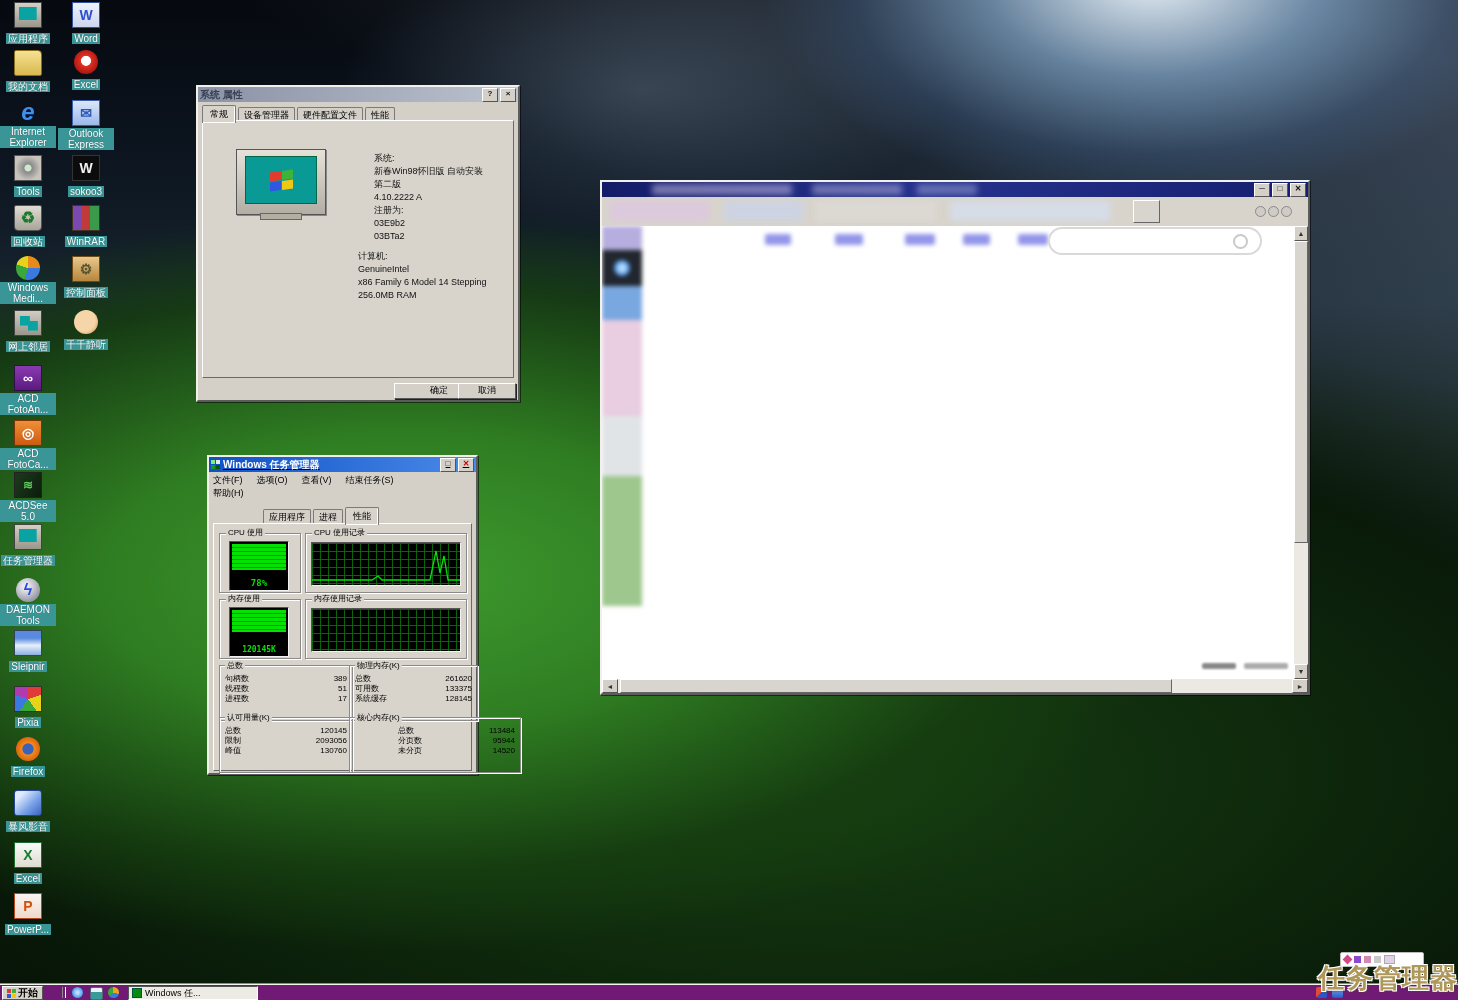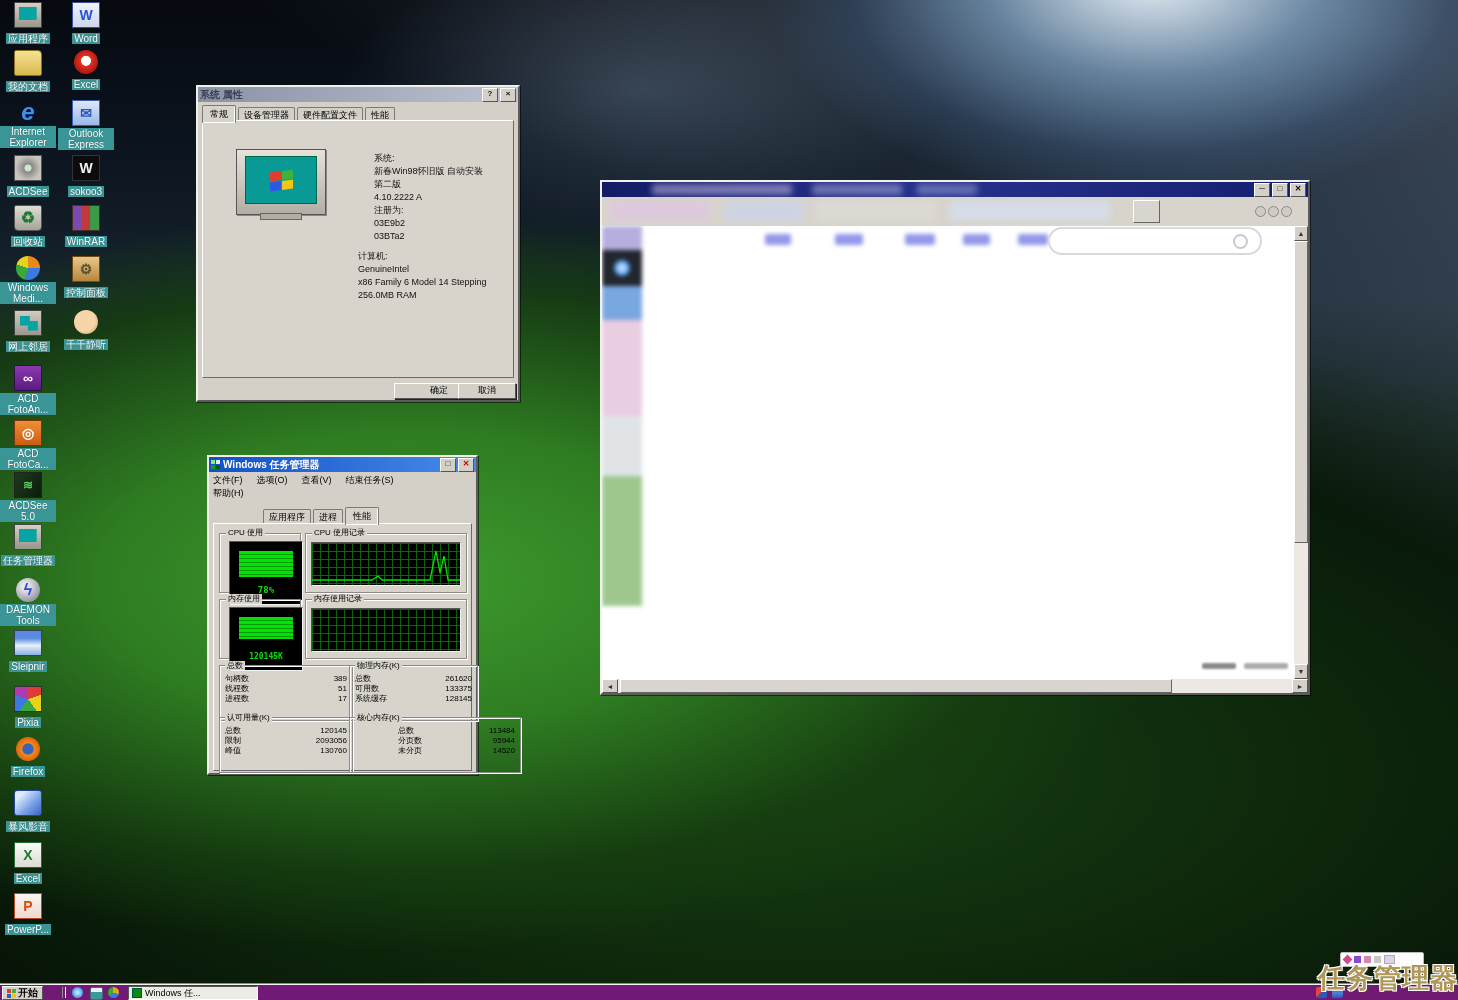--- a/index.html
+++ b/index.html
@@ -57,21 +57,21 @@
         font-size:8px;font-weight:bold;line-height:10px;text-align:center;color:#111;cursor:pointer;}
   .tbtn--red{color:#c00;}
   .tabs{display:flex;align-items:flex-end;gap:2px;}
   .tab{background:#d4d0c8;border:1px solid #7a7a7a;border-bottom:none;padding:1px 5px;font-size:9px;cursor:pointer;border-radius:2px 2px 0 0;}
   .tab--active{background:#d8d4cc;padding:2px 7px;position:relative;z-index:2;box-shadow:-1px -1px 0 #fff inset;}
   .page{position:absolute;background:#d8d4cc;border:1px solid;border-color:#fff #6a6a6a #6a6a6a #fff;}
   .btn{position:absolute;background:#d4d0c8;border:1px solid;border-color:#fff #555 #555 #fff;box-shadow:1px 1px 0 #222;
        font-size:9px;text-align:center;line-height:13px;cursor:pointer;}
   .etch{position:absolute;border:1px solid #8a8a8a;box-shadow:1px 1px 0 #fff, inset 1px 1px 0 #fff;}
   .etch-title{position:absolute;top:-6px;left:6px;background:#d8d4cc;font-size:8px;padding:0 2px;line-height:10px;}
-  .led{position:absolute;background:#000;border:1px solid;border-color:#555 #f2f2f2 #f2f2f2 #555;padding:9px;display:flex;flex-direction:column;justify-content:flex-start;}
+  .led{position:absolute;background:#000;border:1px solid;border-color:#555 #f2f2f2 #f2f2f2 #555;padding:2px;display:flex;flex-direction:column;justify-content:flex-start;}
   .led-fill{background:repeating-linear-gradient(180deg,#04e204 0 3px,#019a01 3px 4px);margin-bottom:2px;}
   .led-val{margin-top:auto;color:#04e204;font:bold 9px "DejaVu Sans Mono",monospace;text-align:center;}
   .hist{position:absolute;background:#000;border:1px solid;border-color:#555 #f2f2f2 #f2f2f2 #555;
         background-image:repeating-linear-gradient(90deg,rgba(10,110,10,.9) 0 1px,transparent 1px 8px),
                          repeating-linear-gradient(180deg,rgba(10,110,10,.9) 0 1px,transparent 1px 8px);}
   .tm-group{position:absolute;border:1px solid #8a8a8a;box-shadow:1px 1px 0 #fff, inset 1px 1px 0 #fff;font-size:8px;padding:8px 5px 2px;}
   .tm-group .t{position:absolute;top:-5px;left:5px;background:#d8d4cc;padding:0 2px;line-height:9px;}
   .tm-row{display:flex;justify-content:space-between;line-height:10px;}
   
   .smudge{position:absolute;filter:blur(3px);border-radius:2px;}
@@ -107,21 +107,21 @@
         <span class="glyph">W</span>
       </div><div class="dlabel">Word</div></div>
     <div class="dicon" style="left: 0px; top: 50px;"><div class="ic ic--folder"></div><div class="dlabel">我的文档</div></div>
     <div class="dicon" style="left: 58px; top: 50px;"><div class="ic ic--opera"></div><div class="dlabel">Excel</div></div>
     <div class="dicon" style="left: 0px; top: 100px;"><div class="ic ic--ie">
         <span class="glyph">e</span>
       </div><div class="dlabel">Internet Explorer</div></div>
     <div class="dicon" style="left: 58px; top: 100px;"><div class="ic ic--outlook">
         <span class="glyph">✉</span>
       </div><div class="dlabel">Outlook Express</div></div>
-    <div class="dicon" style="left: 0px; top: 155px;"><div class="ic ic--acdsee"></div><div class="dlabel">ACDSee</div></div>
+    <div class="dicon" style="left: 0px; top: 155px;"><div class="ic ic--acdsee"></div><div class="dlabel">Tools</div></div>
     <div class="dicon" style="left: 58px; top: 155px;"><div class="ic ic--sokoo">
         <span class="glyph">W</span>
       </div><div class="dlabel">sokoo3</div></div>
     <div class="dicon" style="left: 0px; top: 205px;"><div class="ic ic--recycle">
         <span class="glyph">♻</span>
       </div><div class="dlabel">回收站</div></div>
     <div class="dicon" style="left: 58px; top: 205px;"><div class="ic ic--winrar"></div><div class="dlabel">WinRAR</div></div>
     <div class="dicon" style="left: 0px; top: 256px;"><div class="ic ic--wmedia"></div><div class="dlabel">Windows Medi...</div></div>
     <div class="dicon" style="left: 58px; top: 256px;"><div class="ic ic--cpanel">
         <span class="glyph">⚙</span>
@@ -194,21 +194,21 @@
     <div>计算机:</div>
     <div>GenuineIntel</div>
     <div>x86 Family 6 Model 14 Stepping</div>
     <div>256.0MB RAM</div>
   </div>
 
   <div class="btn" style="left:196px;top:296px;width:56px;height:14px;padding-left:16px;">确定</div>
   <div class="btn" style="left:260px;top:296px;width:56px;height:14px;">取消</div>
 </div>
 
-<div class="win" style="left:207px;top:455px;width:267px;height:316px;">
+<div class="win" style="left:207px;top:455px;width:267px;height:316px;text-decoration:underline;">
   <div class="tbar tbar--active">
     <span class="flag" style="grid-template:4px 4px/4px 4px;">
       <i style="background:#7ef07e;"></i>
         <i style="background:#eaeaea;"></i>
         <i style="background:#1a9a1a;"></i>
         <i style="background:#0a5a0a;"></i>
     </span>
     <span>Windows 任务管理器</span>
     <span class="tbtns">
       <span class="tbtn">□</span>

